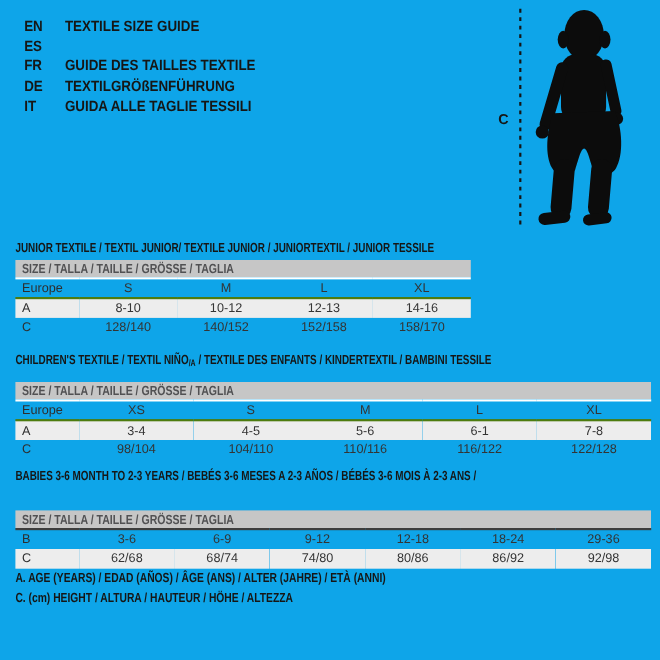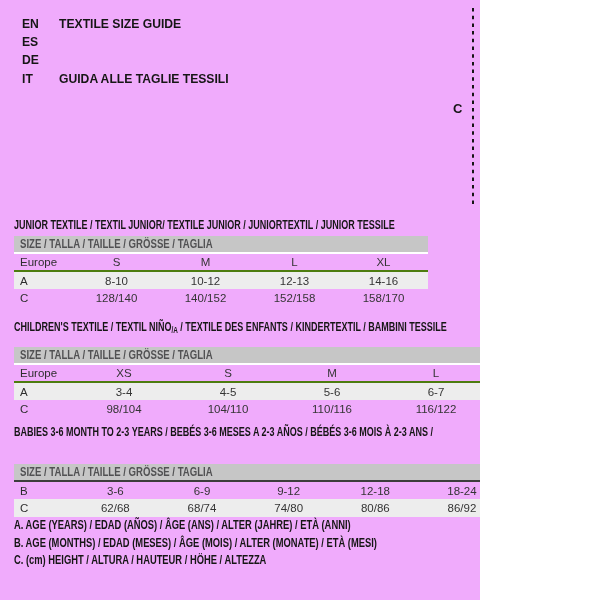--- a/index.html
+++ b/index.html
@@ -1,18 +1,18 @@
 <!DOCTYPE html>
 <html><head>
 <meta charset="utf-8">
 <style>
   * { margin:0; padding:0; box-sizing:border-box; }
   html,body { width:600px; height:600px; }
   body { background:#ffffff; font-family:"Liberation Sans", sans-serif; color:#161615; }
-  .canvas { position:relative; width:480px; height:600px; background:#f0abfc; overflow:hidden; }
+  .canvas { position:relative; width:600px; height:600px; background:#0ea5e9; overflow:hidden; }
 
   
   .cond { display:inline-block; transform-origin:0 55%; white-space:nowrap; }
   .cx75 { transform:scaleX(0.75); }
   .cx78 { transform:scaleX(0.78); }
   .cx80 { transform:scaleX(0.80); }
   .cx90 { transform:scaleX(0.90); }
 
   
   .lang-block { position:absolute; left:22px; top:14px; }
@@ -57,21 +57,26 @@
 
   <div class="lang-block">
     <div class="lang-row">
       <span class="lang-code"><span class="cond cx90">EN</span></span>
       <span class="lang-label"><span class="cond cx90">TEXTILE SIZE GUIDE</span></span>
     </div>
     <div class="lang-row">
       <span class="lang-code"><span class="cond cx90">ES</span></span>
     </div>
     <div class="lang-row">
+      <span class="lang-code"><span class="cond cx90">FR</span></span>
+      <span class="lang-label"><span class="cond cx90">GUIDE DES TAILLES TEXTILE</span></span>
+    </div>
+    <div class="lang-row">
       <span class="lang-code"><span class="cond cx90">DE</span></span>
+      <span class="lang-label"><span class="cond cx90">TEXTILGRÖßENFÜHRUNG</span></span>
     </div>
     <div class="lang-row">
       <span class="lang-code"><span class="cond cx90">IT</span></span>
       <span class="lang-label"><span class="cond cx90">GUIDA ALLE TAGLIE TESSILI</span></span>
     </div>
   </div>
 
   <div class="figure">
     <span class="c-label">C</span>
     <svg width="155" height="206" viewBox="0 0 155 206" aria-hidden="true">
@@ -155,21 +160,21 @@
       <td>S</td>
       <td>M</td>
       <td>L</td>
       <td>XL</td>
     </tr>
     <tr class="shaded">
       <td class="lbl">A</td>
       <td>3-4</td>
       <td>4-5</td>
       <td>5-6</td>
-      <td>6-7</td>
+      <td>6-1</td>
       <td>7-8</td>
     </tr>
     <tr>
       <td class="lbl">C</td>
       <td>98/104</td>
       <td>104/110</td>
       <td>110/116</td>
       <td>116/122</td>
       <td>122/128</td>
     </tr>
@@ -209,17 +214,16 @@
       <td>74/80</td>
       <td>80/86</td>
       <td>86/92</td>
       <td>92/98</td>
     </tr>
   </tbody>
     </table>
 
   <div class="notes">
     <div class="note-line"><span class="cond cx78">A. AGE (YEARS) / EDAD (AÑOS) / ÂGE (ANS) / ALTER (JAHRE) / ETÀ (ANNI)</span></div>
-    <div class="note-line"><span class="cond cx78">B. AGE (MONTHS) / EDAD (MESES) / ÂGE (MOIS) / ALTER (MONATE) / ETÀ (MESI)</span></div>
     <div class="note-line"><span class="cond cx78">C. (cm) HEIGHT / ALTURA / HAUTEUR / HÖHE / ALTEZZA</span></div>
   </div>
 
 </div>
 
 </body></html>

